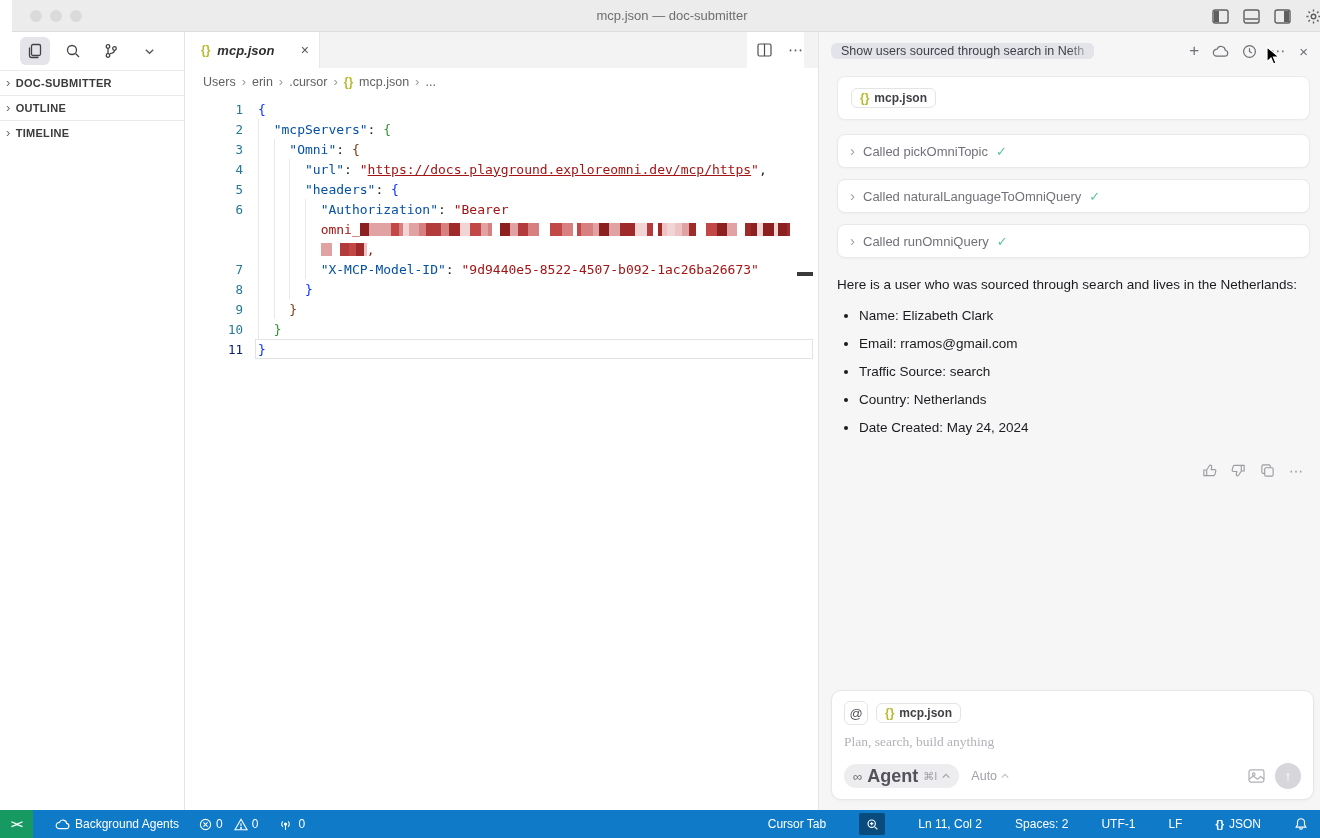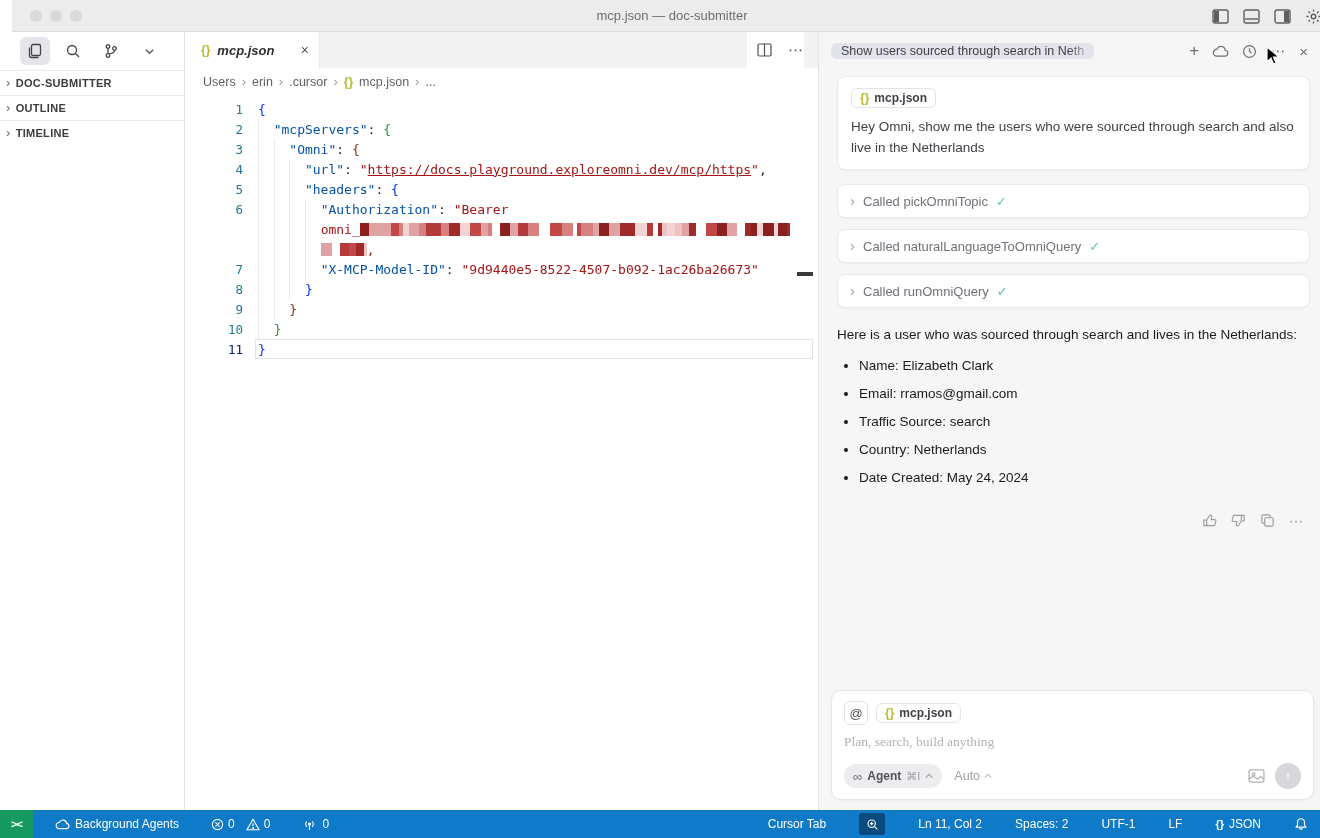--- a/index.html
+++ b/index.html
@@ -85,33 +85,33 @@
   .input-row1 { display:flex; align-items:center; gap:8px; }
   .at-btn { width:24px; height:24px; border:1px solid #e4e4e7; border-radius:6px; display:flex; align-items:center;
     justify-content:center; font-size:13px; color:#52525b; background:#fff; }
   .input-field { border:none; outline:none; width:100%; margin-top:9px; font-size:13.5px;
     font-family:Liberation Serif, serif; color:#3f3f46; background:transparent; }
   .input-field::placeholder { color:#b2b2b9; }
   .input-row3 { display:flex; align-items:center; margin-top:13px; gap:12px; }
   .agent-pill { display:flex; align-items:center; gap:5px; background:#ededf0; border-radius:12px; height:24px;
     padding:0 9px; font-size:12px; color:#52525b; }
   .agent-pill .inf { font-size:13px; color:#6b6b72; }
-  .agent-pill b { font-size:12px; }
+  .agent-pill b { font-size:18px; }
   .agent-pill .kbd { color:#a0a0a8; font-size:11px; }
   .auto-sel { color:#a0a0a8; font-size:12.5px; display:flex; align-items:center; gap:4px; }
   .input-right { margin-left:auto; display:flex; align-items:center; gap:10px; }
   .send-btn { width:26px; height:26px; border-radius:50%; background:#d6d6db; display:flex; align-items:center;
     justify-content:center; color:#fff; font-size:14px; font-weight:bold; }
 
   
   #statusbar { position:absolute; left:0; top:810px; width:1320px; height:28px; background:#0f7ac8; color:#fff;
     display:flex; align-items:center; font-size:12px; }
   .sb-remote { width:33px; height:28px; background:#169a62; display:flex; align-items:center; justify-content:center;
     font-weight:bold; font-size:11px; letter-spacing:-1px; }
-  .sb-left { display:flex; align-items:center; gap:32px; margin-left:22px; }
+  .sb-left { display:flex; align-items:center; gap:20px; margin-left:22px; }
   .sb-item { display:flex; align-items:center; gap:5px; }
   .sb-item .sub { display:flex; align-items:center; gap:4px; }
   .sb-right { margin-left:auto; display:flex; align-items:center; gap:33px; padding-right:12px; }
   .zoom-box { background:rgba(0,0,0,0.38); width:26px; height:22px; border-radius:2px; display:flex;
     align-items:center; justify-content:center; }
 
   .cursor-pointer { position:absolute; left:1266px; top:46px; z-index:50; }
 </style>
 </head>
 <body>
@@ -264,21 +264,20 @@
       <span style="font-size:15px;">×</span>
     </div>
   </div>
 
   <div class="chat-scroll">
     <div class="msg-card">
       <span class="file-pill">
         <span class="json-braces">{}</span>
         <span>mcp.json</span>
       </span>
-      <div class="msg-text">Hey Omni, show me the users who were sourced through search and also live in the Netherlands</div>
     </div>
 
     <div id="tool-calls">
         <div class="tool-card">
           <span class="tool-chev">›</span>
           <span>Called pickOmniTopic</span>
           <span class="tool-check">✓</span>
         </div>
         <div class="tool-card">
           <span class="tool-chev">›</span>

